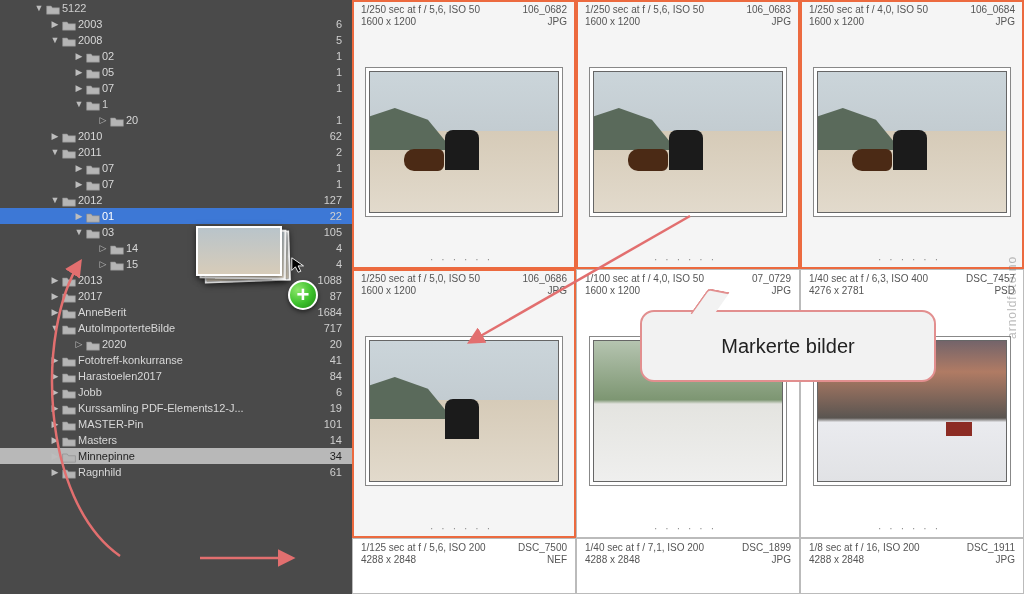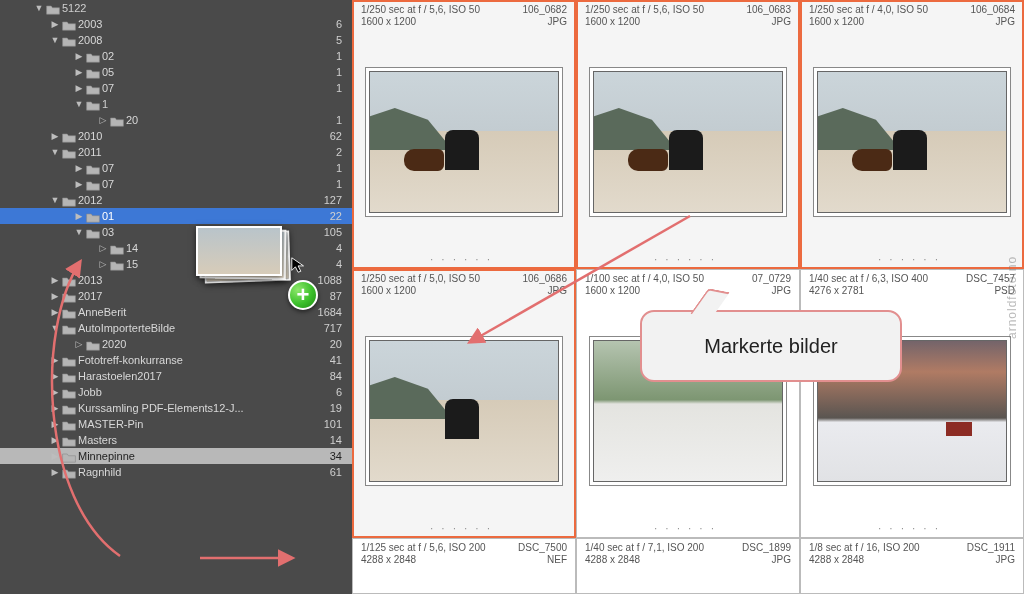--- a/index.html
+++ b/index.html
@@ -43,21 +43,21 @@
   .thumb .mountain { position:absolute; left:0; top:26%; width:44%; height:30%; background:#5a6a5b; clip-path: polygon(0 100%,0 20%,30% 0,70% 28%,100% 100%); }
   .thumb .person { position:absolute; left:40%; top:42%; width:34px; height:40px; background:#1b1b1b; border-radius:8px 8px 0 0; }
   .thumb .dog { position:absolute; left:18%; top:55%; width:40px; height:22px; background:#4b2a15; border-radius:10px 6px 6px 10px; }
   .thumb .house { position:absolute; right:18%; top:58%; width:26px; height:14px; background:#8c2c24; }
 
   .dots-row { height: 18px; display:flex; align-items:center; justify-content:center; gap:8px; color:#888; font-size:10px; letter-spacing:8px; }
 
   .cell.partial { grid-row: 3; }
 
   
-  .callout { position:absolute; top:310px; left:640px; width:262px; height:72px; background:#f2f2f2; border:2px solid #e28f8f; border-radius:14px; display:flex; align-items:center; justify-content:center; font-size:20px; color:#222; z-index:9; }
+  .callout { position:absolute; top:310px; left:640px; width:296px; height:72px; background:#f2f2f2; border:2px solid #e28f8f; border-radius:14px; display:flex; align-items:center; justify-content:center; font-size:20px; color:#222; z-index:9; }
   .callout::before { content:""; position:absolute; left:56px; top:-22px; width:22px; height:24px; background:#f2f2f2; border-left:2px solid #e28f8f; border-top:2px solid #e28f8f; transform: skewX(-28deg) rotate(10deg); border-top-left-radius:4px; }
 
   svg.ann { position:absolute; z-index:8; pointer-events:none; }
 
   .watermark { position:absolute; right:2px; top:0; height:594px; width:20px; display:flex; align-items:center; justify-content:center; color:rgba(120,120,120,.5); font-size:12px; writing-mode: vertical-rl; transform: rotate(180deg); letter-spacing:1px; z-index:10; }
 </style>
 </head>
 <body>
 
 <div class="app">

